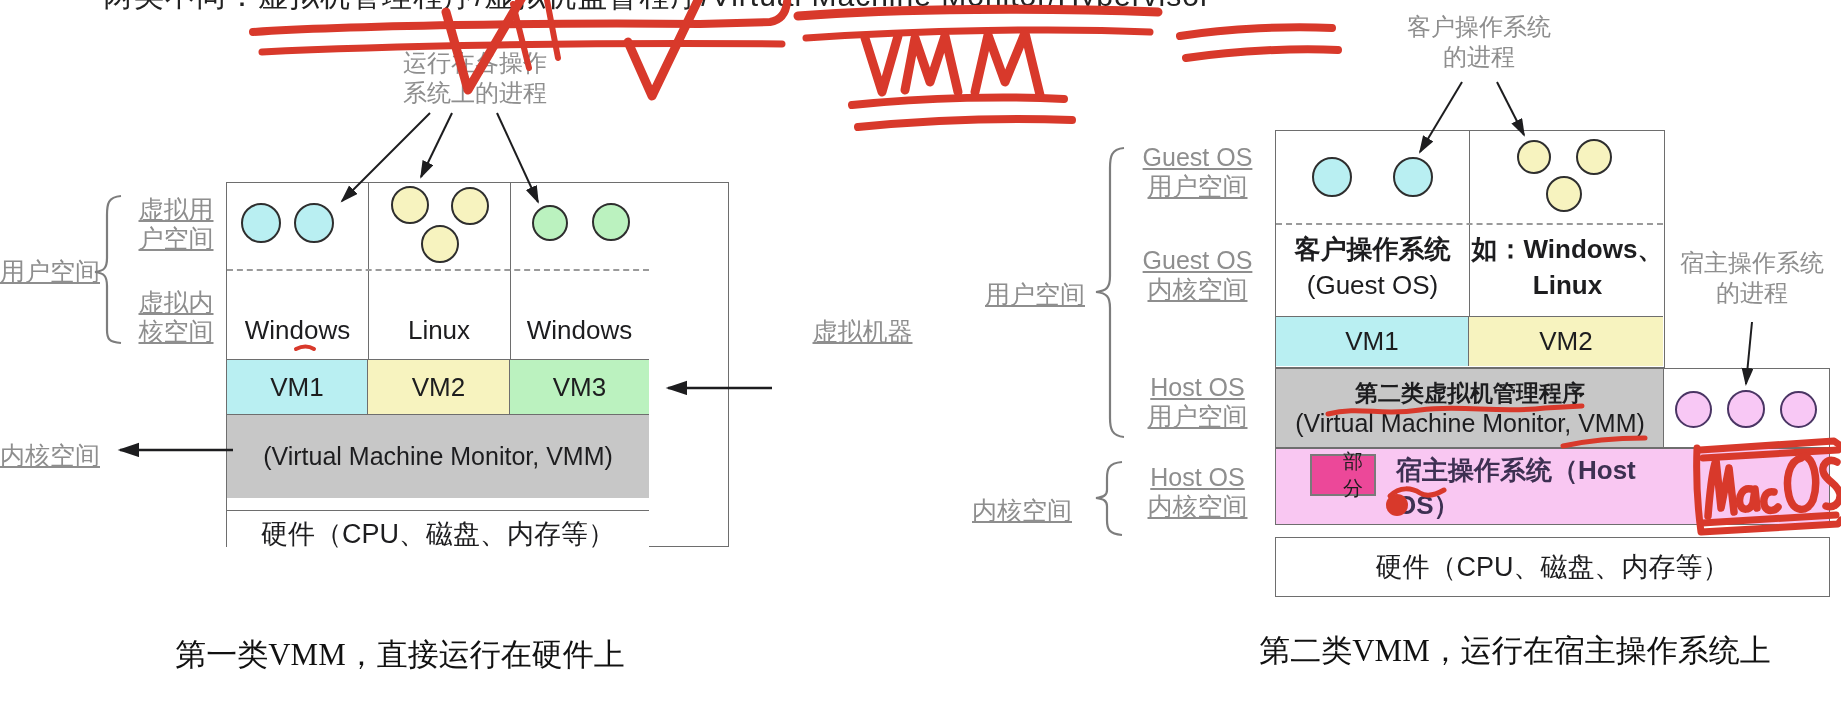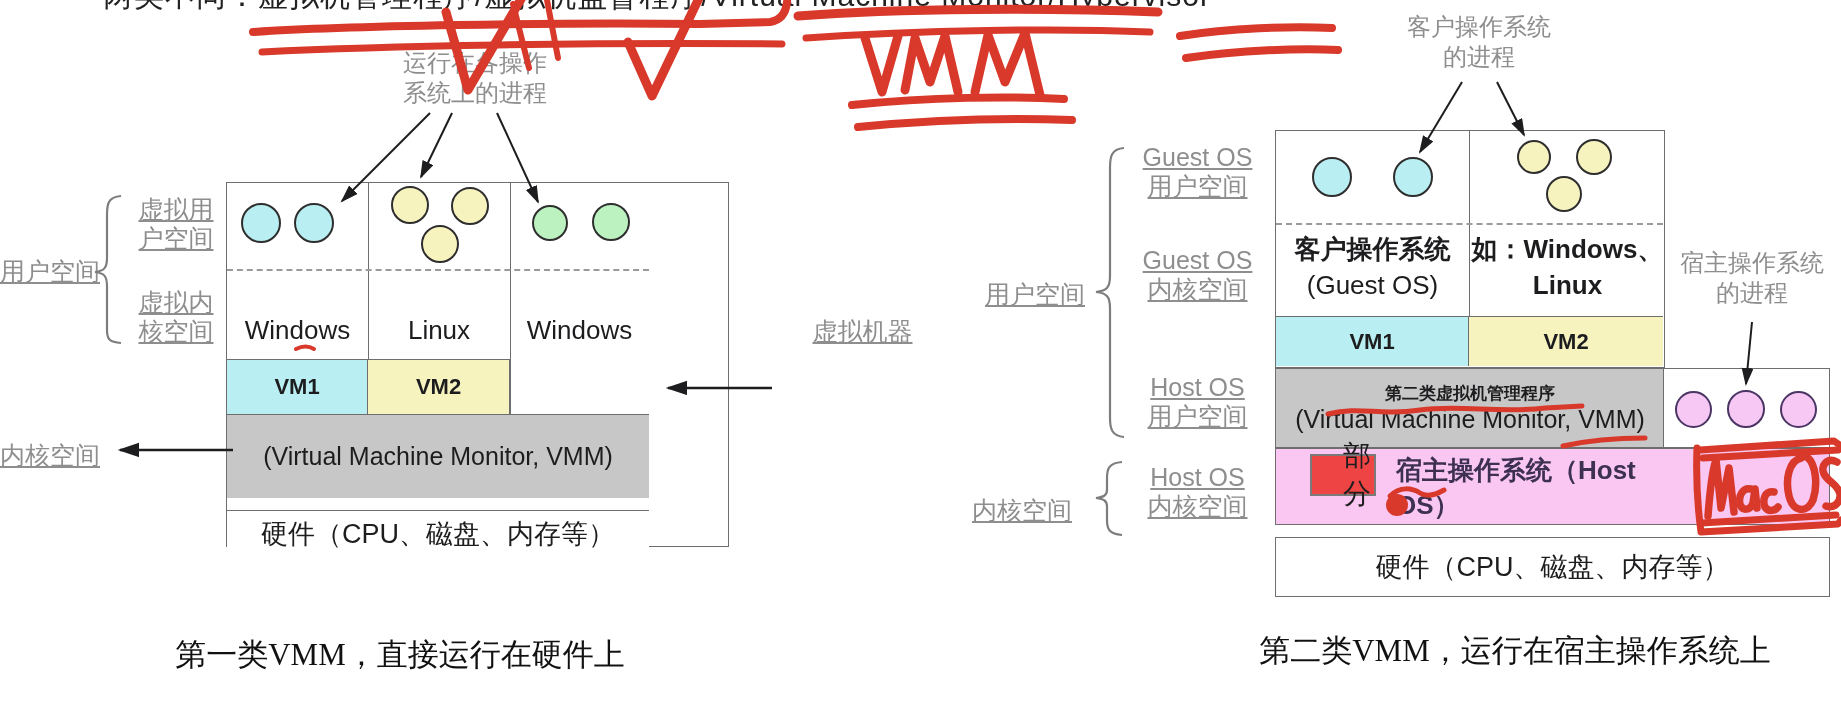--- a/index.html
+++ b/index.html
@@ -9,25 +9,25 @@
   .gray{color:#8e8e8e;}
   .ctr{text-align:center;}
   .nowrap{white-space:nowrap;}
   .lbl25{font-size:25px;line-height:29px;text-decoration:underline;}
   .lbl24{font-size:24px;line-height:30px;}
   .circle{position:absolute;border-radius:50%;border:2.5px solid #2e2e2e;box-sizing:border-box;}
   .tblborder{border:1.6px solid #6e6e6e;box-sizing:border-box;background:#fff;}
   .vline{position:absolute;width:0;border-left:1.6px solid #6e6e6e;}
   .dash{position:absolute;height:0;border-top:2px dashed #9a9a9a;}
   .cellvm{position:absolute;box-sizing:border-box;border-top:1.6px solid #6e6e6e;
-          font-size:22px;font-weight:700;display:flex;align-items:center;justify-content:center;}
+          font-size:26px;font-weight:400;display:flex;align-items:center;justify-content:center;}
   .oslbl{position:absolute;font-size:26px;text-align:center;}
   .grayrow{position:absolute;background:#c7c7c7;box-sizing:border-box;border-top:1.6px solid #6e6e6e;
            display:flex;flex-direction:column;align-items:center;justify-content:center;}
-  .grayrow .l1{font-size:17px;font-weight:600;}
+  .grayrow .l1{font-size:23px;font-weight:600;}
   .grayrow .l2{font-size:25px;}
   .hwrow{position:absolute;background:#fff;box-sizing:border-box;border-top:1.6px solid #6e6e6e;
          display:flex;align-items:center;justify-content:center;font-size:27px;font-weight:500;margin-top:12px;}
   .caption{position:absolute;font-family:"Liberation Serif","DejaVu Serif",serif;
            font-size:31px;color:#111;text-align:center;}
   svg.overlay{position:absolute;left:0;top:0;z-index:6;pointer-events:none;}
 </style>
 </head>
 <body>
 
@@ -67,20 +67,21 @@
 
     <div class="circle" style="left:305px;top:22px;width:36px;height:36px;background:#bbf2bf;"></div>
     <div class="circle" style="left:365px;top:20px;width:38px;height:38px;background:#bbf2bf;"></div>
 
     <div class="oslbl" style="left:0;top:132px;width:141px;">Windows</div>
     <div class="oslbl" style="left:141px;top:132px;width:142px;">Linux</div>
     <div class="oslbl" style="left:283px;top:132px;width:139px;">Windows</div>
 
     <div class="cellvm" style="left:0;top:176px;width:141px;height:55px;background:#b9eff2;border-right:1.6px solid #6e6e6e;">VM1</div>
     <div class="cellvm" style="left:141px;top:176px;width:142px;height:55px;background:#f7f3bf;border-right:1.6px solid #6e6e6e;">VM2</div>
+    <div class="cellvm" style="left:283px;top:176px;width:139px;height:55px;background:#bbf2bf;">VM3</div>
 
     <div class="grayrow" style="left:0;top:231px;width:422px;height:84px;">
       <div class="l2">(Virtual Machine Monitor, VMM)</div>
     </div>
 
     <div class="hwrow" style="left:0;top:315px;width:422px;height:47px;">硬件（CPU、磁盘、内存等）</div>
   </div>
 
   <div class="abs ctr gray lbl25" style="left:760px;top:316px;width:205px;line-height:31px;">
     <div>虚拟机器</div>
@@ -148,21 +149,21 @@
       <div class="l2">(Virtual Machine Monitor, VMM)</div>
     </div>
 
     <div class="abs tblborder" style="left:388px;top:238px;width:167px;height:80px;">
       <div class="circle" style="left:11px;top:22px;width:37px;height:37px;background:#f8c8f5;border-color:#4a3564;"></div>
       <div class="circle" style="left:63px;top:21px;width:38px;height:38px;background:#f8c8f5;border-color:#4a3564;"></div>
       <div class="circle" style="left:116px;top:22px;width:37px;height:37px;background:#f8c8f5;border-color:#4a3564;"></div>
     </div>
 
     <div class="abs tblborder" style="left:0;top:318px;width:555px;height:77px;background:#f9c7f2;">
-      <div class="abs" style="left:34px;top:5px;width:66px;height:42px;background:#ef4444;border:2px solid #7a7a7a;box-sizing:border-box;display:flex;align-items:center;justify-content:center;font-size:28px;padding-left:31px;">部分</div>
+      <div class="abs" style="left:34px;top:5px;width:66px;height:42px;background:#ec4899;border:2px solid #7a7a7a;box-sizing:border-box;display:flex;align-items:center;justify-content:center;font-size:20px;padding-left:31px;">部分</div>
       <div class="abs" style="left:120px;top:0;width:310px;height:77px;display:flex;align-items:center;justify-content:center;font-size:26px;font-weight:600;color:#3d3052;">宿主操作系统（Host OS）</div>
     </div>
 
     <div class="hwrow tblborder" style="left:0;top:395px;width:555px;height:60px;">硬件（CPU、磁盘、内存等）</div>
   </div>
 
   <div class="caption" style="left:1250px;top:630px;width:530px;">第二类VMM，运行在宿主操作系统上</div>
 
   <svg class="overlay" width="1841" height="708" viewBox="0 0 1841 708">
     <defs>

